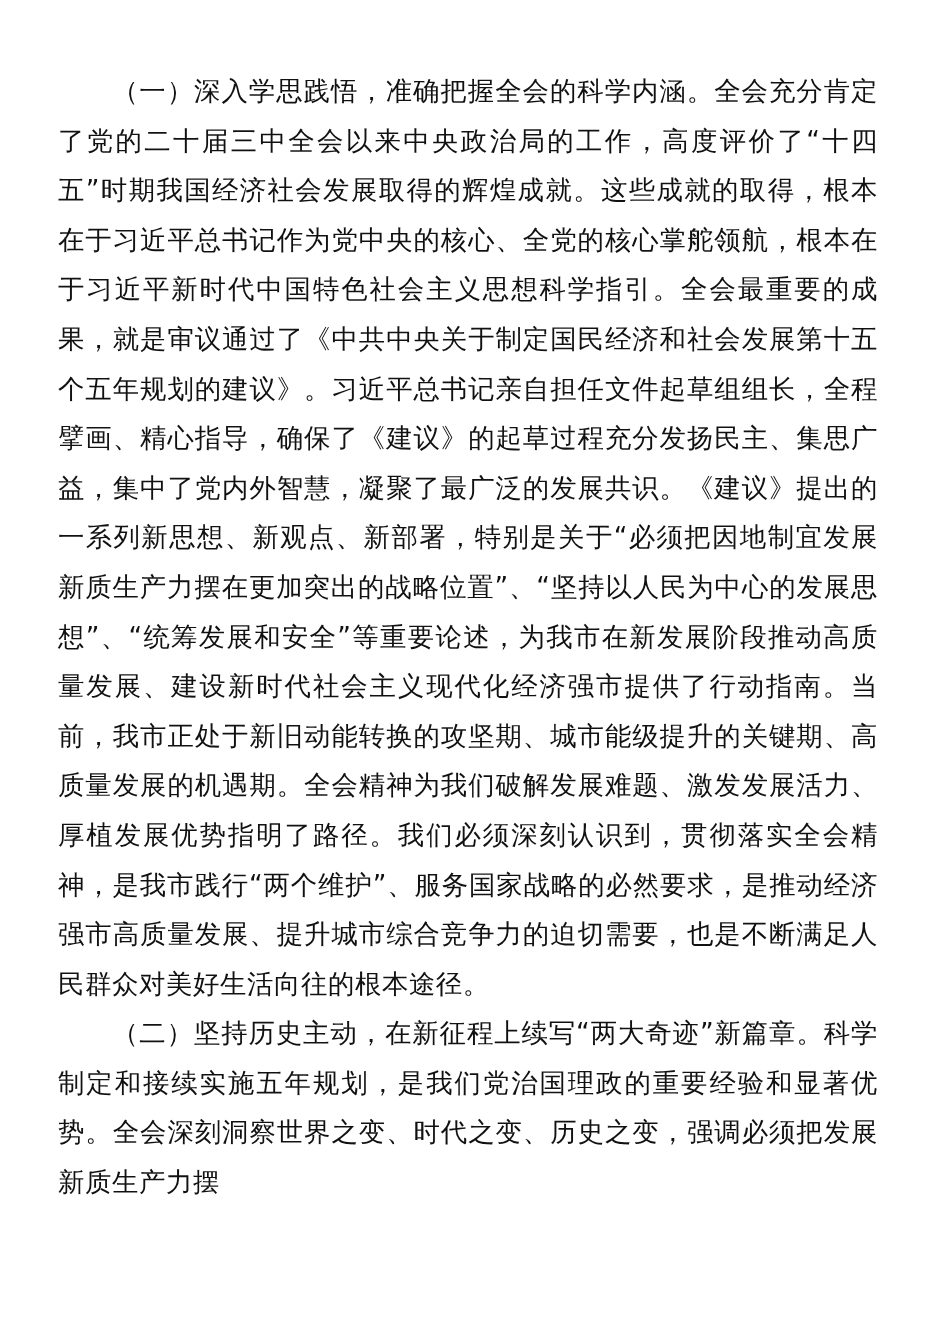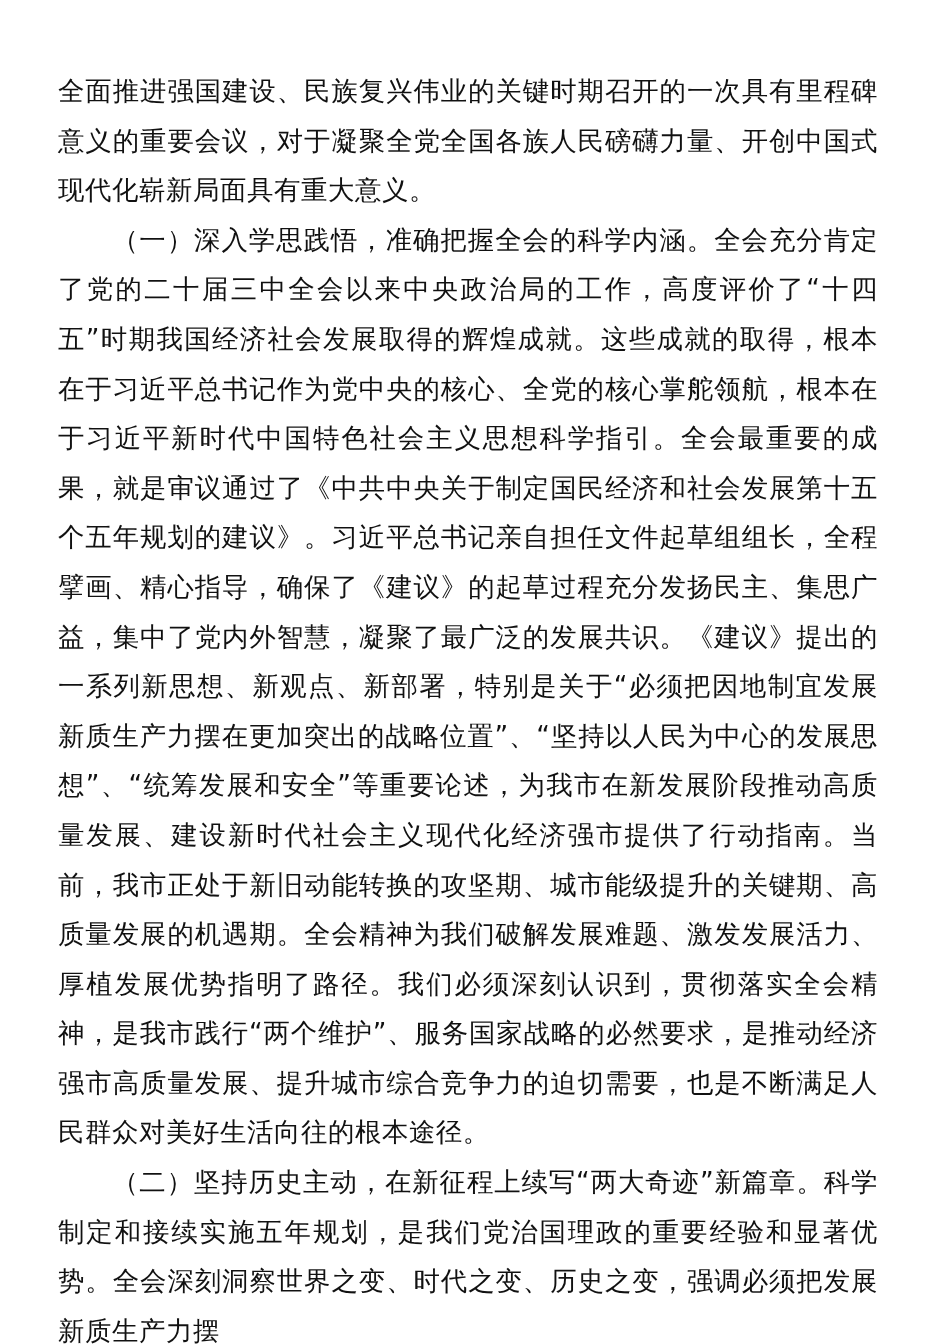--- a/index.html
+++ b/index.html
@@ -8,22 +8,19 @@
   .page { position: absolute; left: 58px; top: 66px; width: 820px; }
   .para { margin: 0; font-size: 26.4px; line-height: 49.6px; letter-spacing: 0.6px;
           text-align: justify; text-justify: inter-character; word-break: break-all; }
   .indent { text-indent: 54px; }
   .bold { font-weight: normal; margin-top: 32px; }
 </style>
 </head>
 <body>
 
 <div class="page">
-  <p class="para">
-    <span>全面推进强国建设、民族复兴伟业的关键时期召开的一次具有里程碑意义的重要会议，对于凝聚全党全国各族人民磅礴力量、开创中国式现代化崭新局面具有重大意义。</span>
-  </p>
   <p class="para indent">
     <span class="bold">（一）深入学思践悟，准确把握全会的科学内涵。</span><span>全会充分肯定了党的二十届三中全会以来中央政治局的工作，高度评价了“十四五”时期我国经济社会发展取得的辉煌成就。这些成就的取得，根本在于习近平总书记作为党中央的核心、全党的核心掌舵领航，根本在于习近平新时代中国特色社会主义思想科学指引。全会最重要的成果，就是审议通过了《中共中央关于制定国民经济和社会发展第十五个五年规划的建议》。习近平总书记亲自担任文件起草组组长，全程擘画、精心指导，确保了《建议》的起草过程充分发扬民主、集思广益，集中了党内外智慧，凝聚了最广泛的发展共识。《建议》提出的一系列新思想、新观点、新部署，特别是关于“必须把因地制宜发展新质生产力摆在更加突出的战略位置”、“坚持以人民为中心的发展思想”、“统筹发展和安全”等重要论述，为我市在新发展阶段推动高质量发展、建设新时代社会主义现代化经济强市提供了行动指南。当前，我市正处于新旧动能转换的攻坚期、城市能级提升的关键期、高质量发展的机遇期。全会精神为我们破解发展难题、激发发展活力、厚植发展优势指明了路径。我们必须深刻认识到，贯彻落实全会精神，是我市践行“两个维护”、服务国家战略的必然要求，是推动经济强市高质量发展、提升城市综合竞争力的迫切需要，也是不断满足人民群众对美好生活向往的根本途径。</span>
   </p>
   <p class="para indent">
     <span class="bold">（二）坚持历史主动，在新征程上续写“两大奇迹”新篇章。</span><span>科学制定和接续实施五年规划，是我们党治国理政的重要经验和显著优势。全会深刻洞察世界之变、时代之变、历史之变，强调必须把发展新质生产力摆</span>
   </p>
 </div>
 
 </body></html>

